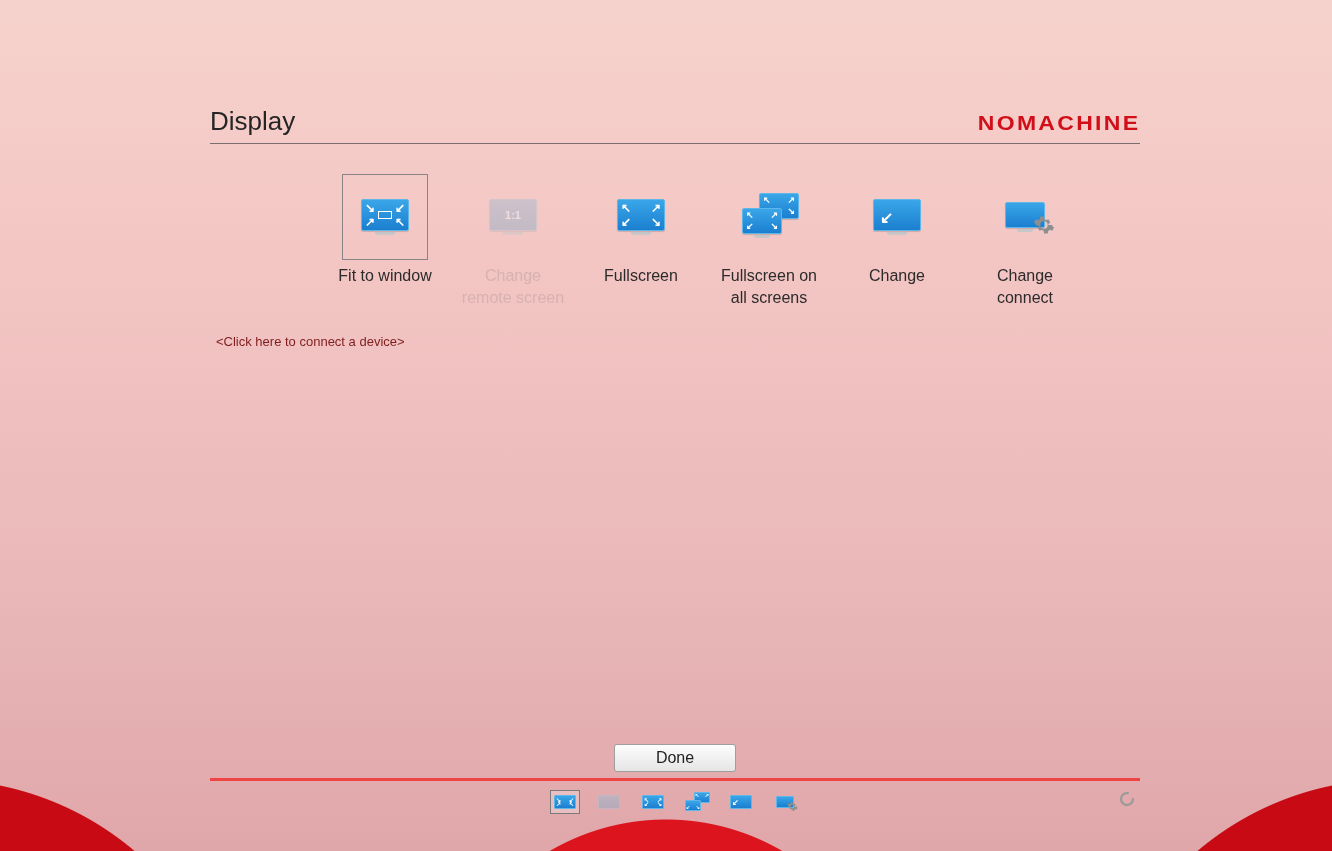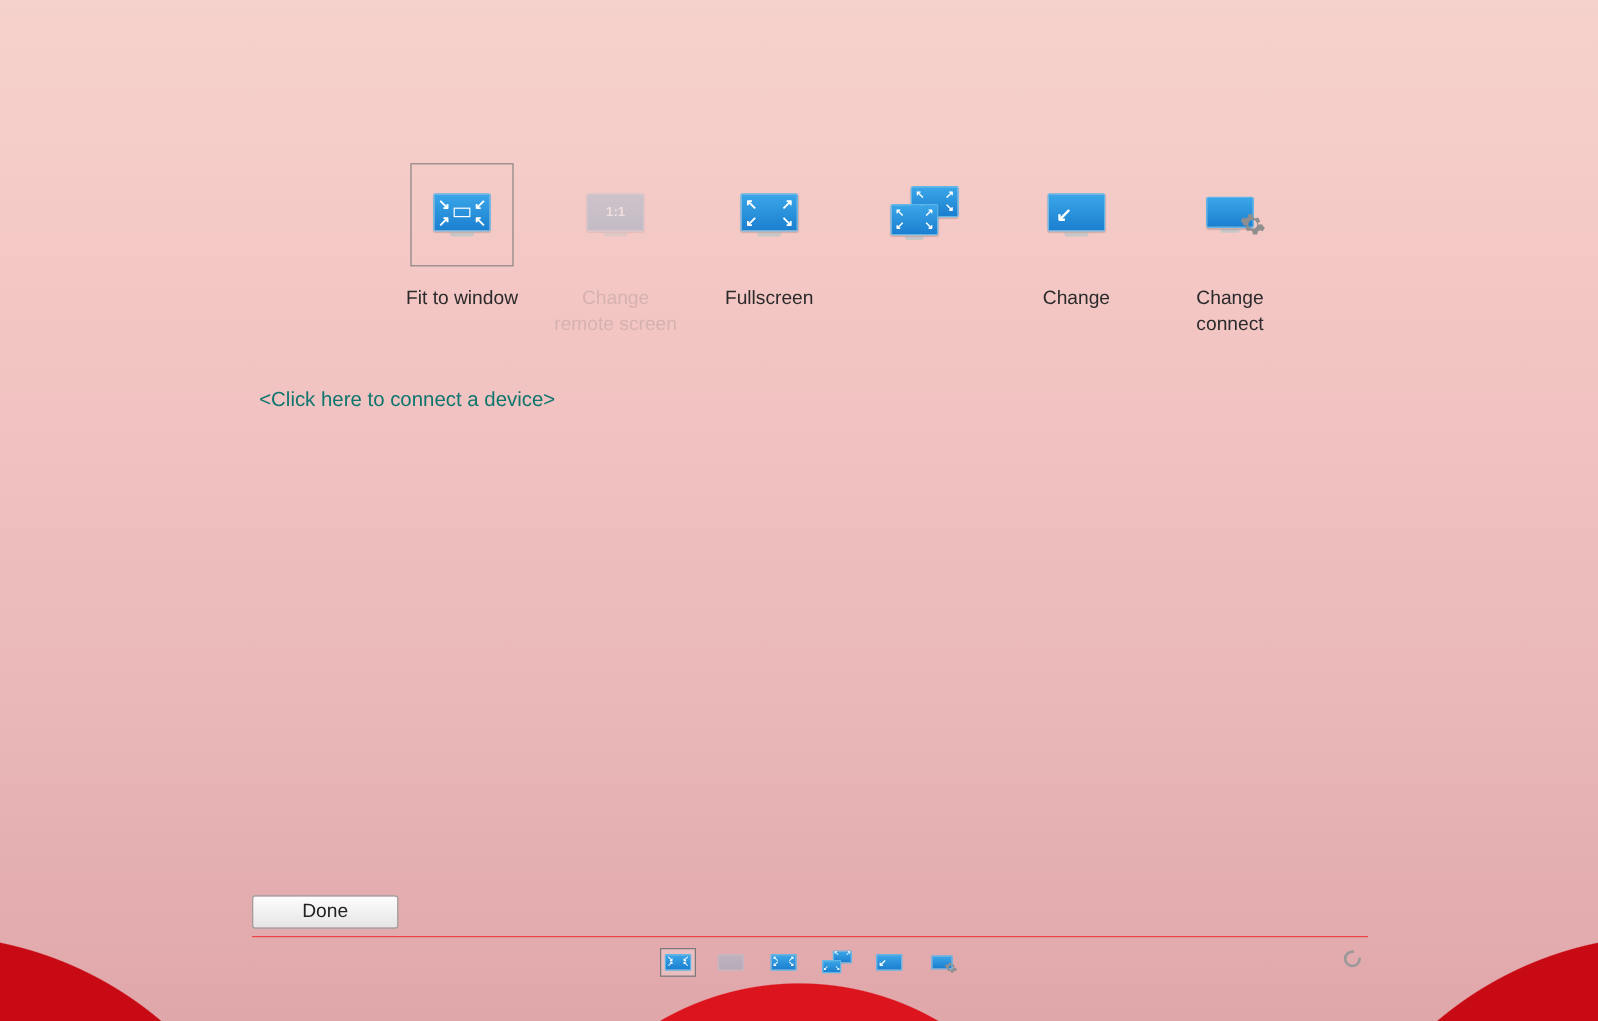--- a/index.html
+++ b/index.html
@@ -56,41 +56,41 @@
     }
     .opt .iconbox {
       width: 86px;
       height: 86px;
       border: 1px solid transparent;
       display: flex;
       align-items: center;
       justify-content: center;
     }
     .opt.selected .iconbox { border: 1px solid #8a8486; }
-    .opt .lbl { font-size: 16px; color: #2b2b2b; margin-top: 16px; line-height: 1.35; }
+    .opt .lbl { font-size: 16px; color: #2b2b2b; margin-top: 5px; line-height: 1.35; }
     .opt.disabled .lbl { color: #d6b2b0; }
     .opt.disabled { cursor: default; }
     .connect-link {
-      font-size: 17px;
-      color: #0f766e;
-      margin-top: 42px;
+      font-size: 13px;
+      color: #7f1d1d;
+      margin-top: 26px;
       margin-left: 6px;
       cursor: pointer;
       display: inline-block;
     }
     .footer {
       position: absolute;
       bottom: 0;
       left: 0;
       right: 0;
     }
     .done-row {
       display: flex;
-      justify-content: flex-start;
-      border-bottom: 1px solid #ef4444;
+      justify-content: center;
+      border-bottom: 3px solid #ef4444;
       padding-bottom: 6px;
     }
     .done-btn {
       width: 122px;
       height: 28px;
       background: linear-gradient(#fdfdfd, #e5e5e5);
       border: 1px solid #9e9e9e;
       border-radius: 3px;
       font-size: 16px;
       color: #222;
@@ -177,20 +177,24 @@
       border-radius: 1px;
       position: relative;
     }
     .s-arrow { position: absolute; color: #fff; font-size: 6px; line-height: 1; font-weight: bold; }
   </style>
 </head>
 <body>
 
 <div class="panel">
 
+  <div class="hdr">
+    <div class="title">Display</div>
+    <div class="brand">NOMACHINE</div>
+  </div>
 
 
   <div class="options">
 
     <div class="opt selected">
       <div class="iconbox">
         <div class="monwrap">
           <div class="monitor" style="width:48px;height:32px;">
             <span class="arrow tl">↘</span>
               <span class="arrow tr">↙</span>
@@ -246,20 +250,21 @@
             <div class="monitor" style="width:40px;height:26px;">
               <span class="arrow tl" style="font-size:9px">↖</span>
                 <span class="arrow tr" style="font-size:9px">↗</span>
               <span class="arrow bl" style="font-size:9px">↙</span>
                 <span class="arrow br" style="font-size:9px">↘</span>
             </div>
             <div class="stand" style="width:16px"></div>
           </div>
         </div>
       </div>
+      <div class="lbl">Fullscreen on all screens</div>
     </div>
 
     <div class="opt">
       <div class="iconbox">
         <div class="monwrap">
           <div class="monitor" style="width:48px;height:32px;">
             <span class="iconize-arrow" style="left:6px;bottom:3px;">↙</span>
           </div>
           <div class="stand"></div>
         </div>

